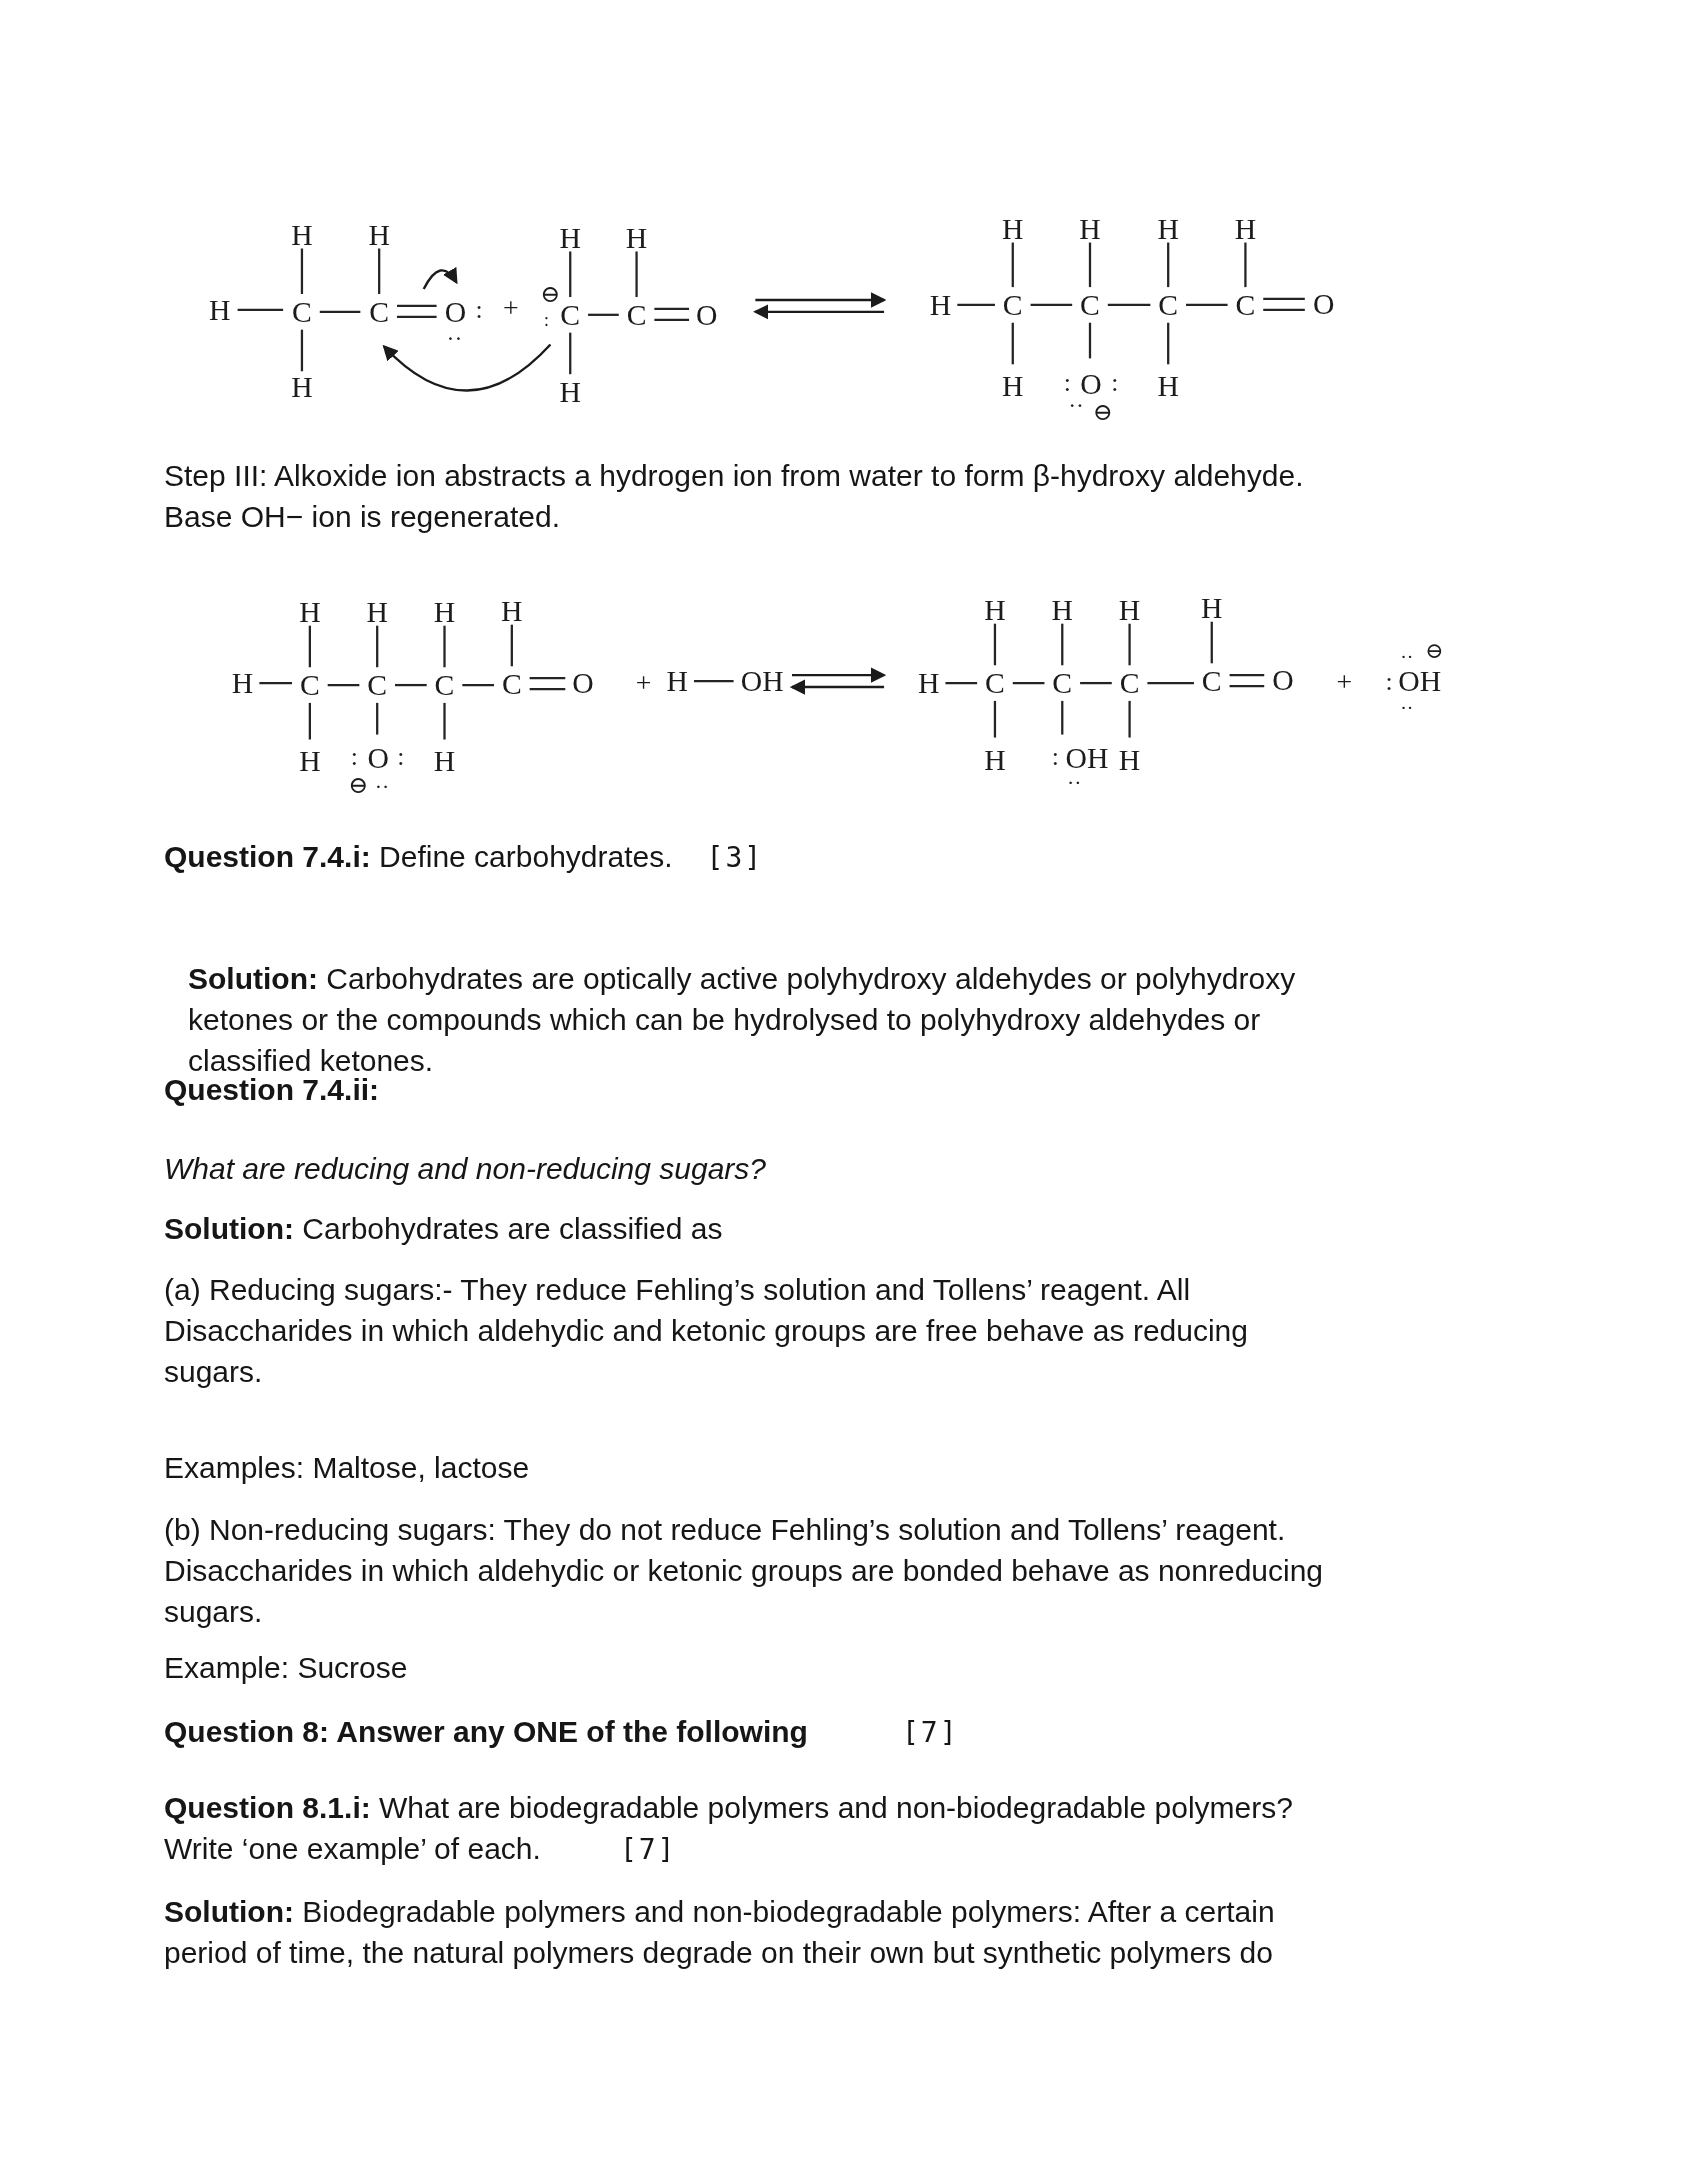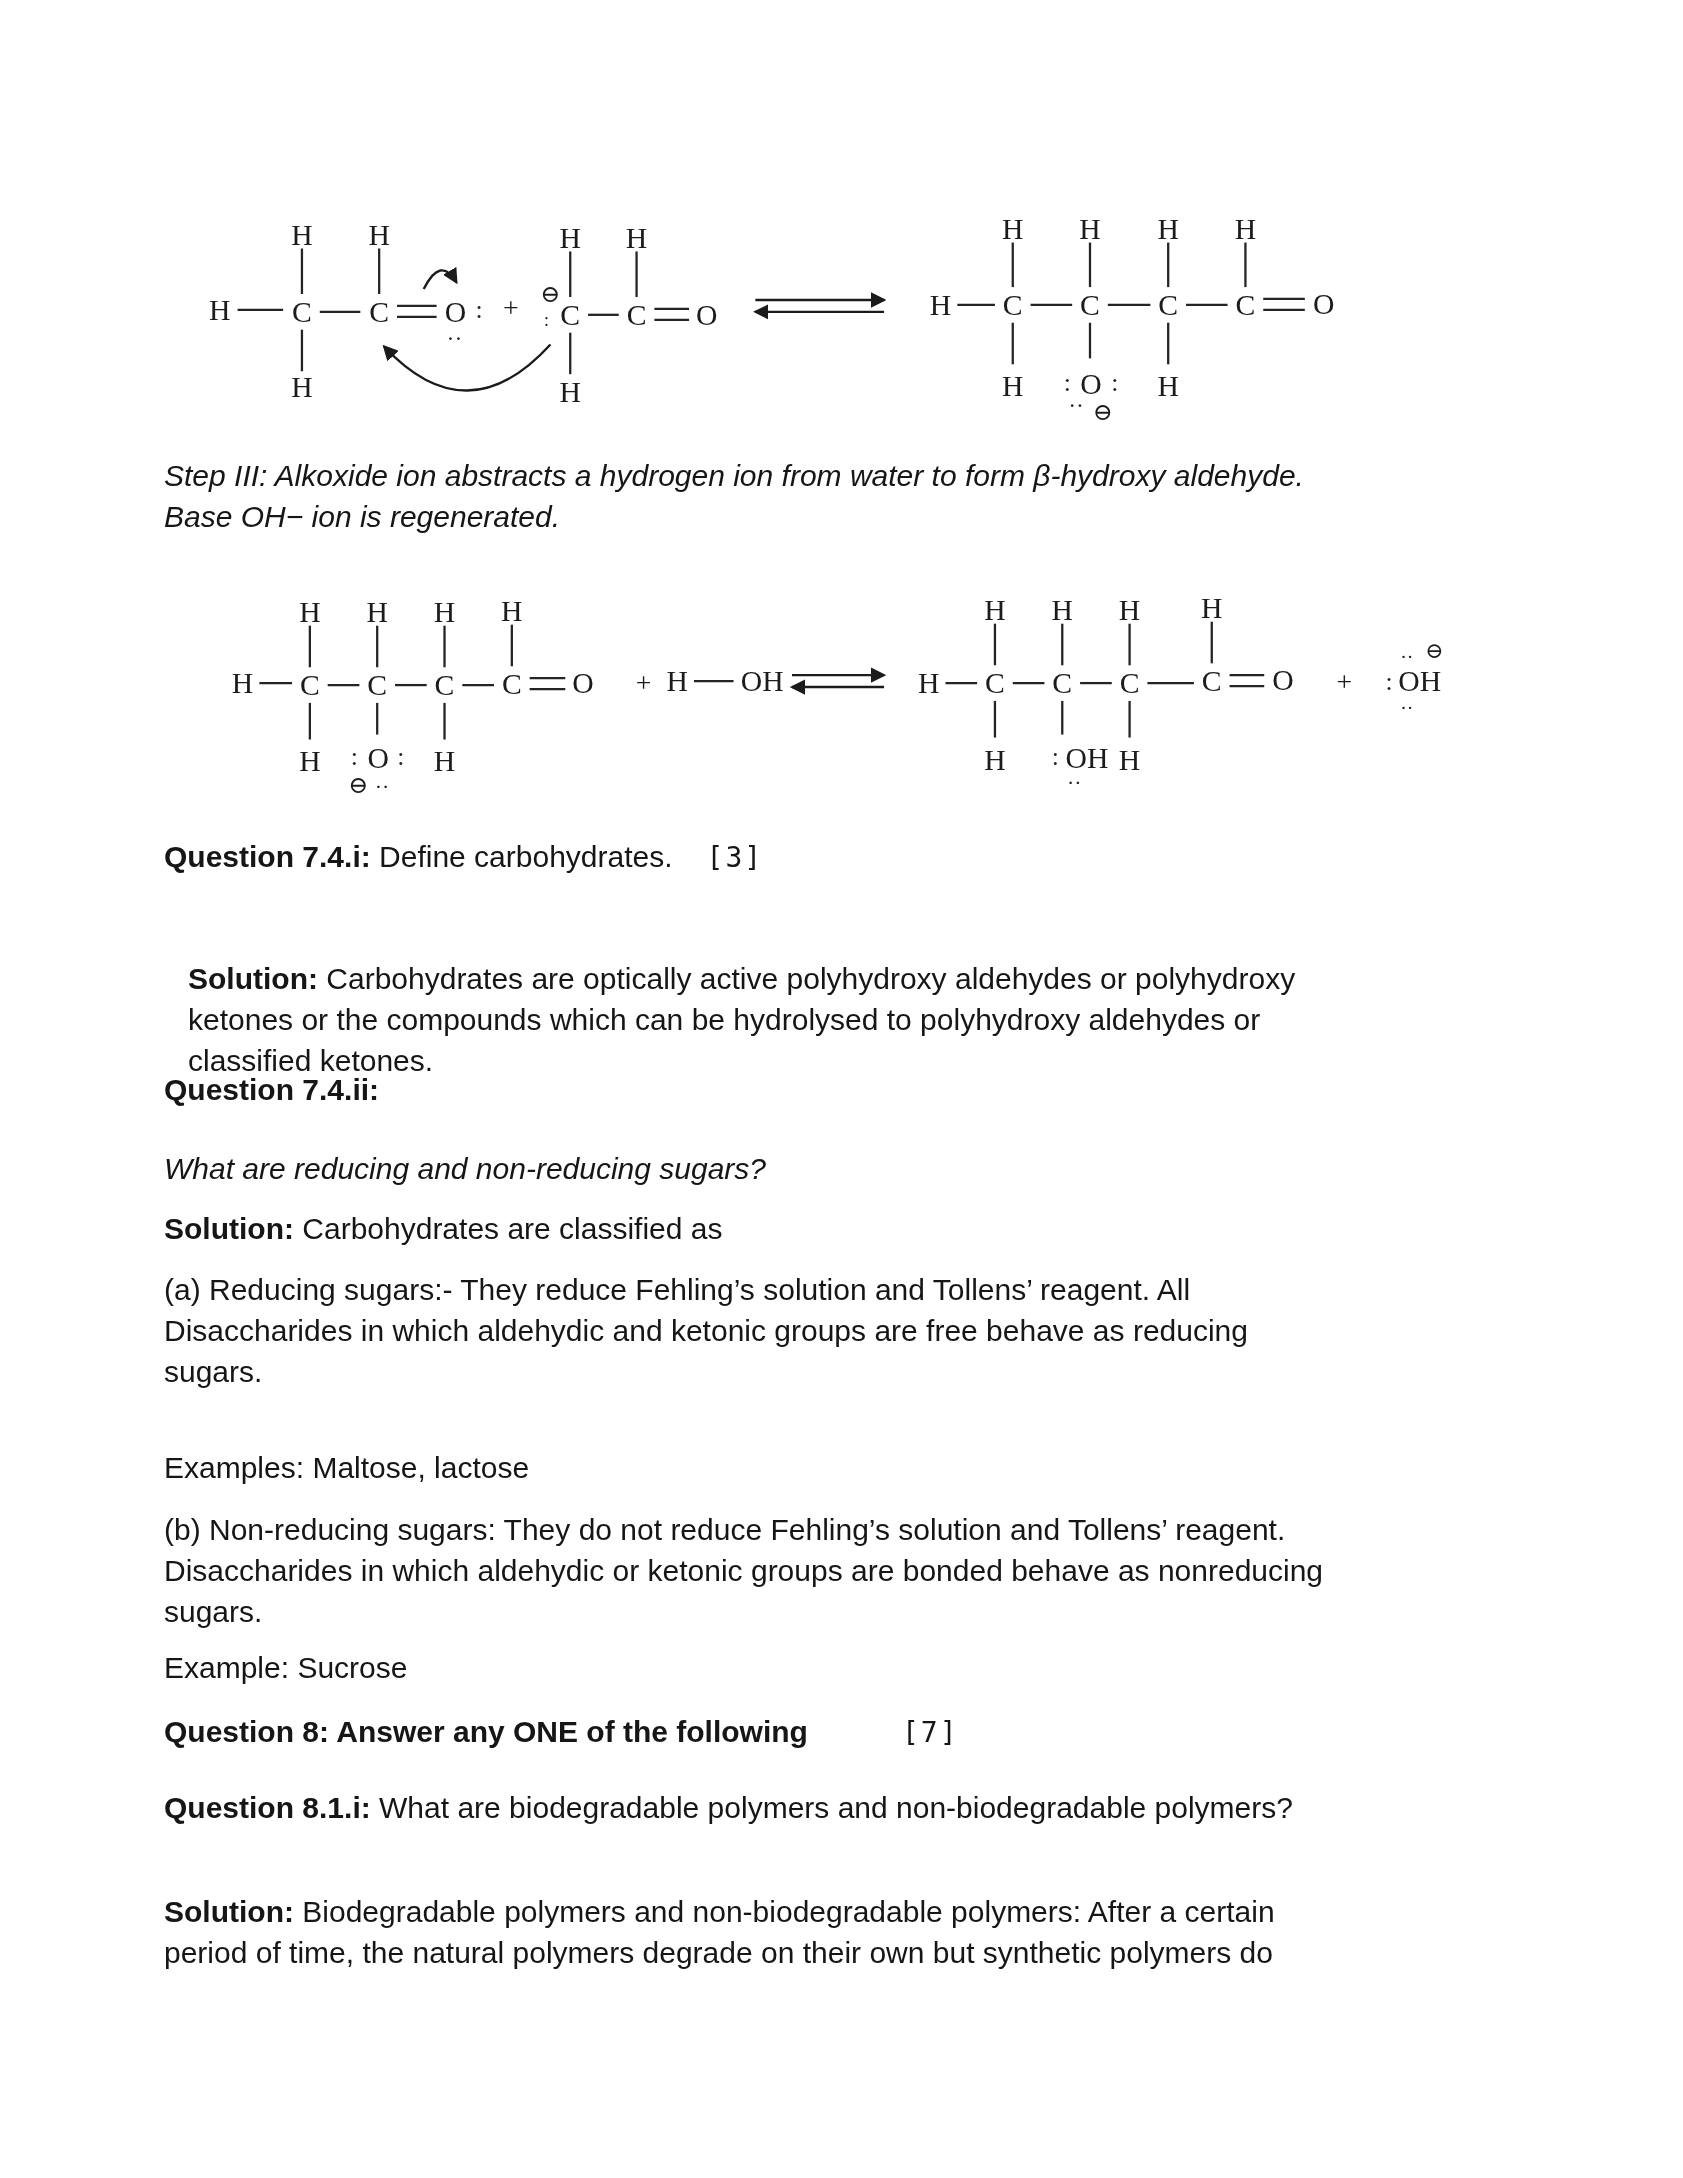--- a/index.html
+++ b/index.html
@@ -159,21 +159,21 @@
         <text x="1296" y="697.2" text-anchor="middle" font-size="30" class="atom">O</text>
         <text x="1358" y="697.52" text-anchor="middle" font-size="28" class="atom">+</text>
         <text x="1403" y="696.84" text-anchor="middle" font-size="26" class="atom">:</text>
         <text x="1434" y="698.2" text-anchor="middle" font-size="30" class="atom">OH</text>
         <text x="1449" y="664.48" text-anchor="middle" font-size="22" class="atom">⊖</text>
         <text x="1421" y="669.8" text-anchor="middle" font-size="20" class="atom">··</text>
         <text x="1421" y="720.8" text-anchor="middle" font-size="20" class="atom">··</text>
       </g>
     </svg>
   <div id="doc-content">
-      <div class="doc-block" style="top: 455px; font-style: italic;">
+      <div class="doc-block" style="top: 455px;">
         <div><span>Step III: Alkoxide ion abstracts a hydrogen ion from water to form β-hydroxy aldehyde.</span></div>
         <div><span>Base OH− ion is regenerated.</span></div>
       </div>
       <div class="doc-block" style="top: 836px;">
         <div><span class="bold">Question 7.4.i:</span><span> Define carbohydrates.</span><span class="marks" style="margin-left: 34px;">[3]</span></div>
       </div>
       <div class="doc-block" style="top: 958px; margin-left: 24px;">
         <div><span class="bold">Solution:</span><span> Carbohydrates are optically active polyhydroxy aldehydes or polyhydroxy</span></div>
         <div><span>ketones or the compounds which can be hydrolysed to polyhydroxy aldehydes or</span></div>
         <div><span>classified ketones.</span></div>
@@ -201,20 +201,21 @@
         <div><span>sugars.</span></div>
       </div>
       <div class="doc-block" style="top: 1647px;">
         <div><span>Example: Sucrose</span></div>
       </div>
       <div class="doc-block" style="top: 1711px;">
         <div><span class="bold">Question 8: Answer any ONE of the following</span><span class="marks" style="margin-left: 94px;">[7]</span></div>
       </div>
       <div class="doc-block" style="top: 1787px;">
         <div><span class="bold">Question 8.1.i:</span><span> What are biodegradable polymers and non-biodegradable polymers?</span></div>
+        <div><span>Write ‘one example’ of each.</span><span class="marks" style="margin-left: 79px;">[7]</span></div>
       </div>
       <div class="doc-block" style="top: 1891px;">
         <div><span class="bold">Solution:</span><span> Biodegradable polymers and non-biodegradable polymers: After a certain</span></div>
         <div><span>period of time, the natural polymers degrade on their own but synthetic polymers do</span></div>
       </div>
     </div>
 </div>
 
 
 </body></html>

